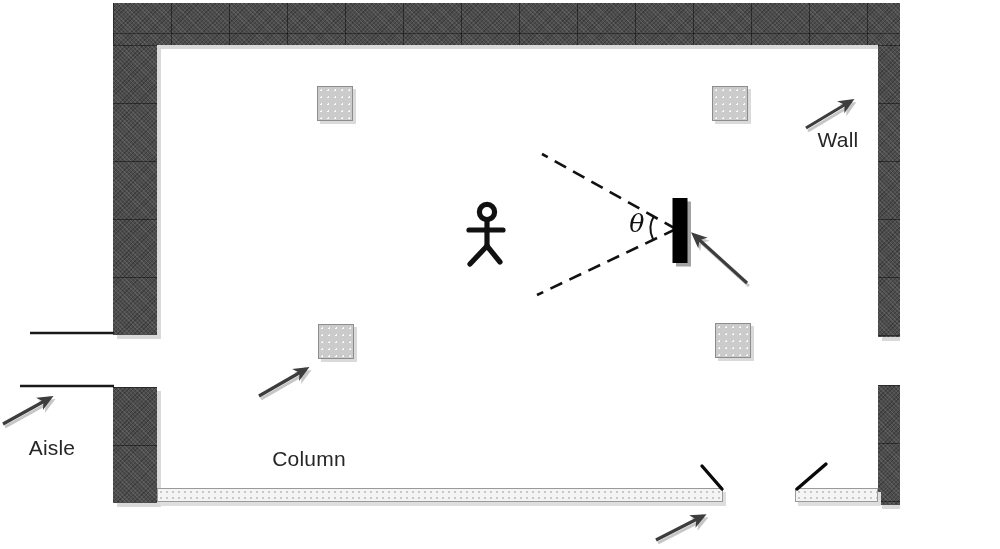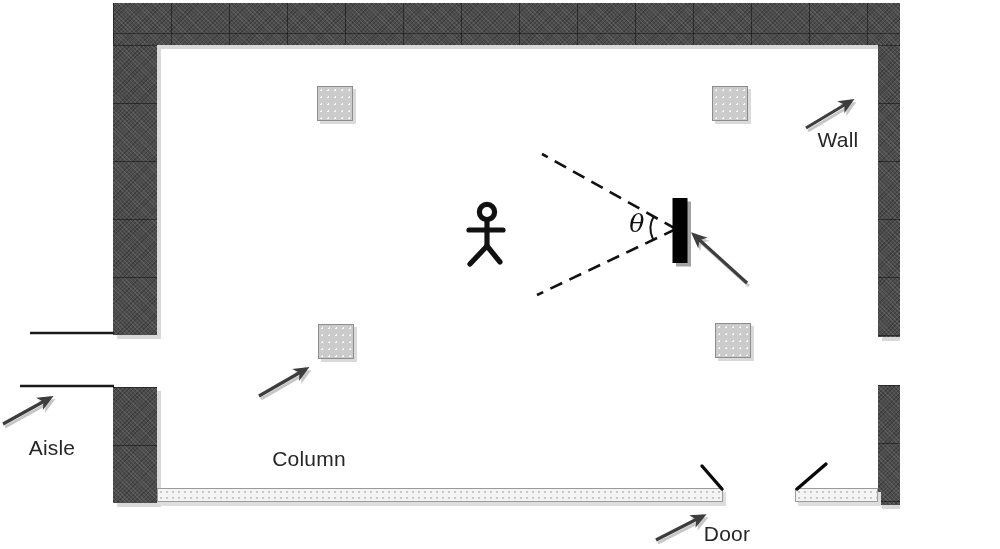--- a/index.html
+++ b/index.html
@@ -145,16 +145,15 @@
       <line x1="747" y1="283" x2="694" y2="235" marker-end="url(#ah)"></line>
       <line x1="259" y1="396" x2="306" y2="369" marker-end="url(#ah)"></line>
       <line x1="3" y1="424" x2="50" y2="398" marker-end="url(#ah)"></line>
       <line x1="656" y1="540" x2="703" y2="516" marker-end="url(#ah)"></line>
     </g>
   </svg>
 
   <div class="label" id="wall-label">Wall</div>
   <div class="label" id="column-label">Column</div>
   <div class="label" id="aisle-label">Aisle</div>
-  <div class="label" id="door-label">Door</div>
   <div class="label" id="theta-label">θ</div>
 
 </div>
 
 </body></html>

